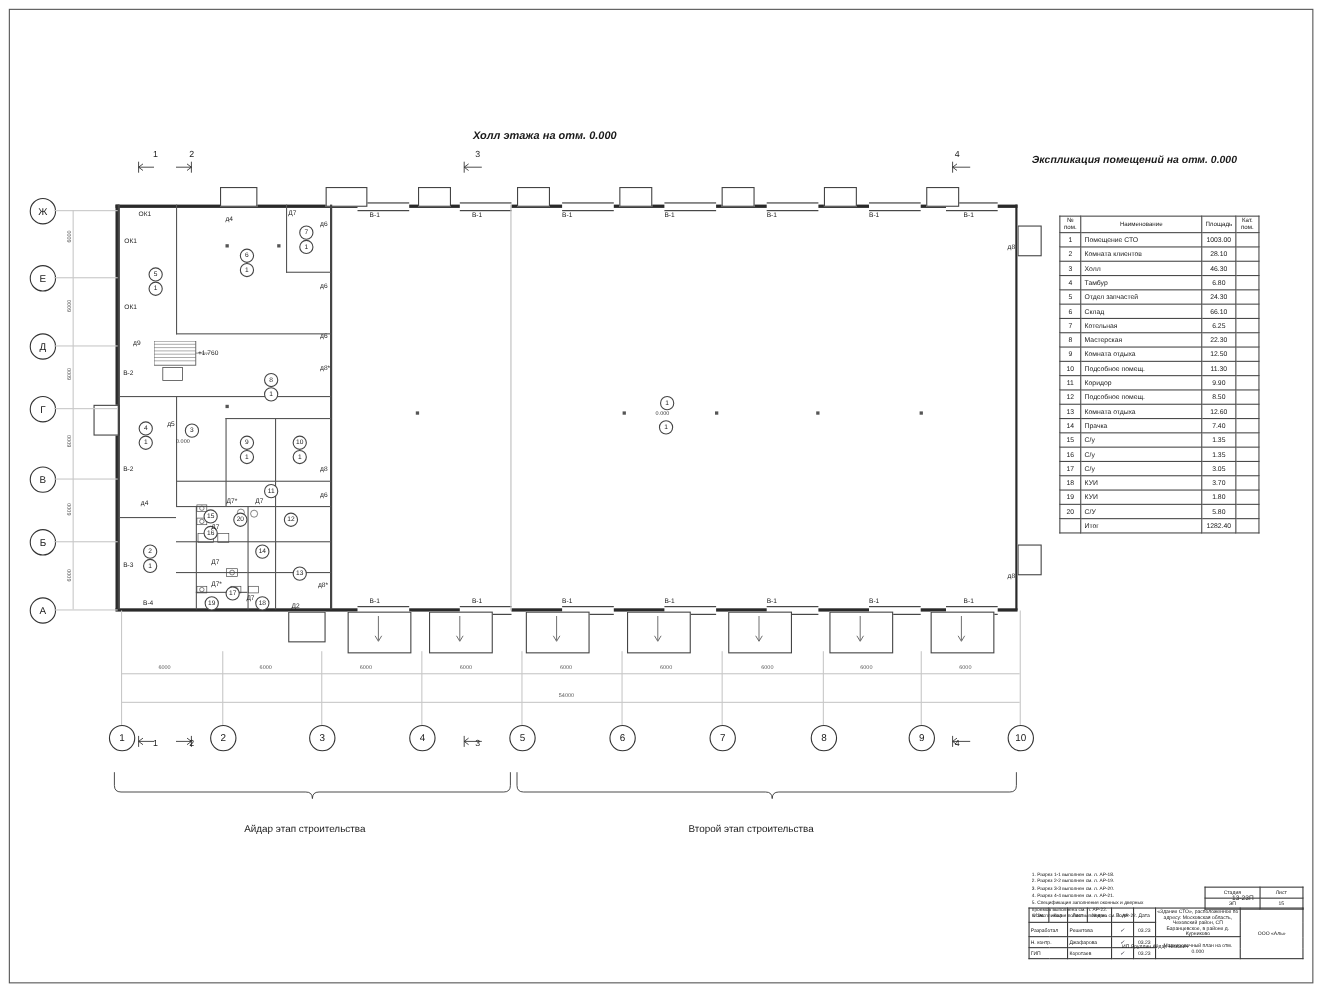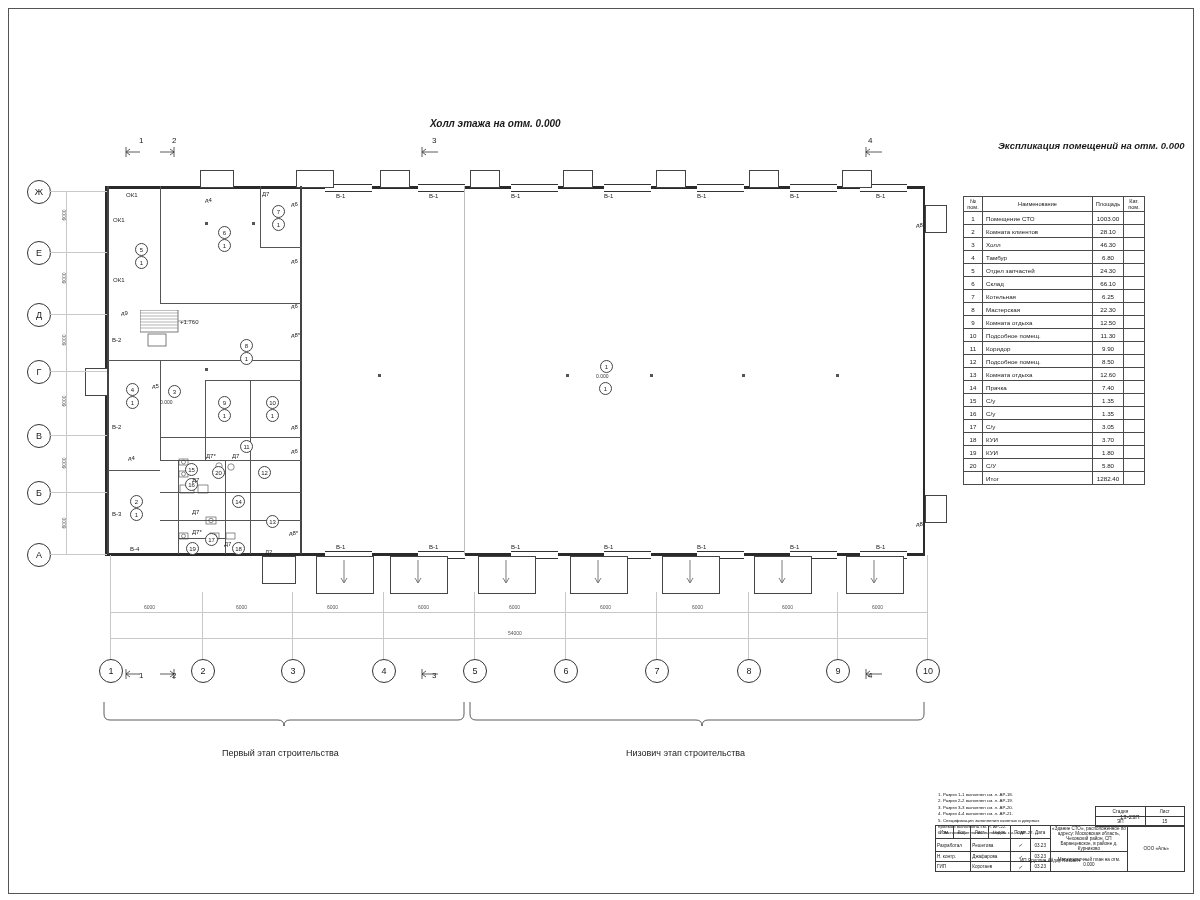--- a/index.html
+++ b/index.html
@@ -1,21 +1,21 @@
 <!DOCTYPE html>
 <html><head>
 <meta charset="utf-8">
 <style>
   html,body{margin:0;padding:0;background:#ffffff;}
   body{width:1200px;height:900px;position:relative;font-family:"Liberation Sans",sans-serif;color:#1a1a1a;overflow:hidden;}
   .sheet{position:absolute;left:0;top:0;width:1200px;height:900px;}
   .frame{position:absolute;left:8px;top:8px;width:1184px;height:884px;border:1px solid #555;}
   .ttl{position:absolute;font-style:italic;font-weight:bold;}
   #plan-title{left:430px;top:118px;font-size:10px;}
-  #expl-title{left:998px;top:140px;font-size:9.5px;}
+  #expl-title{left:938px;top:140px;font-size:9.5px;}
 
   
   .wall{position:absolute;background:#2a2a2a;}
   .thin{position:absolute;background:#8a8a8a;}
   .lt{position:absolute;background:#c8c8c8;}
   .circ{position:absolute;border:1px solid #333;border-radius:50%;display:flex;align-items:center;justify-content:center;font-size:9px;background:#fff;}
   .axis-lbl{width:22px;height:22px;}
   .rnum{width:11px;height:11px;font-size:6px;border:1px solid #444;border-radius:50%;
         display:flex;align-items:center;justify-content:center;position:absolute;background:#fff;}
   .rarea{position:absolute;font-size:5px;color:#333;}
@@ -367,22 +367,22 @@
     </svg>
     <div class="sec-mark" style="left:868px;top:671px;">4</div>
   </div>
 
   <svg style="position:absolute;left:100px;top:700px;width:830px;height:36px;">
     <g stroke="#333" stroke-width=".8" fill="none">
       <path d="M4,2 L4,14 Q4,20 10,20 L178,20 Q184,20 184,26 Q184,20 190,20 L358,20 Q364,20 364,14 L364,2"></path>
       <path d="M370,2 L370,14 Q370,20 376,20 L596,20 Q602,20 602,26 Q602,20 608,20 L818,20 Q824,20 824,14 L824,2"></path>
     </g>
   </svg>
-  <div class="brace-lbl" style="left:222px;top:748px;">Первый этап строительства</div>
-  <div class="brace-lbl" style="left:626px;top:748px;">Низович этап строительства</div>
+  <div class="brace-lbl" style="left:222px;top:748px;">Айдар этап строительства</div>
+  <div class="brace-lbl" style="left:626px;top:748px;">Второй этап строительства</div>
 
   <table id="expl-table">
     <thead>
       <tr>
         <th>№ пом.</th>
         <th>Наименование</th>
         <th>Площадь</th>
         <th>Кат. пом.</th>
       </tr>
     </thead>

